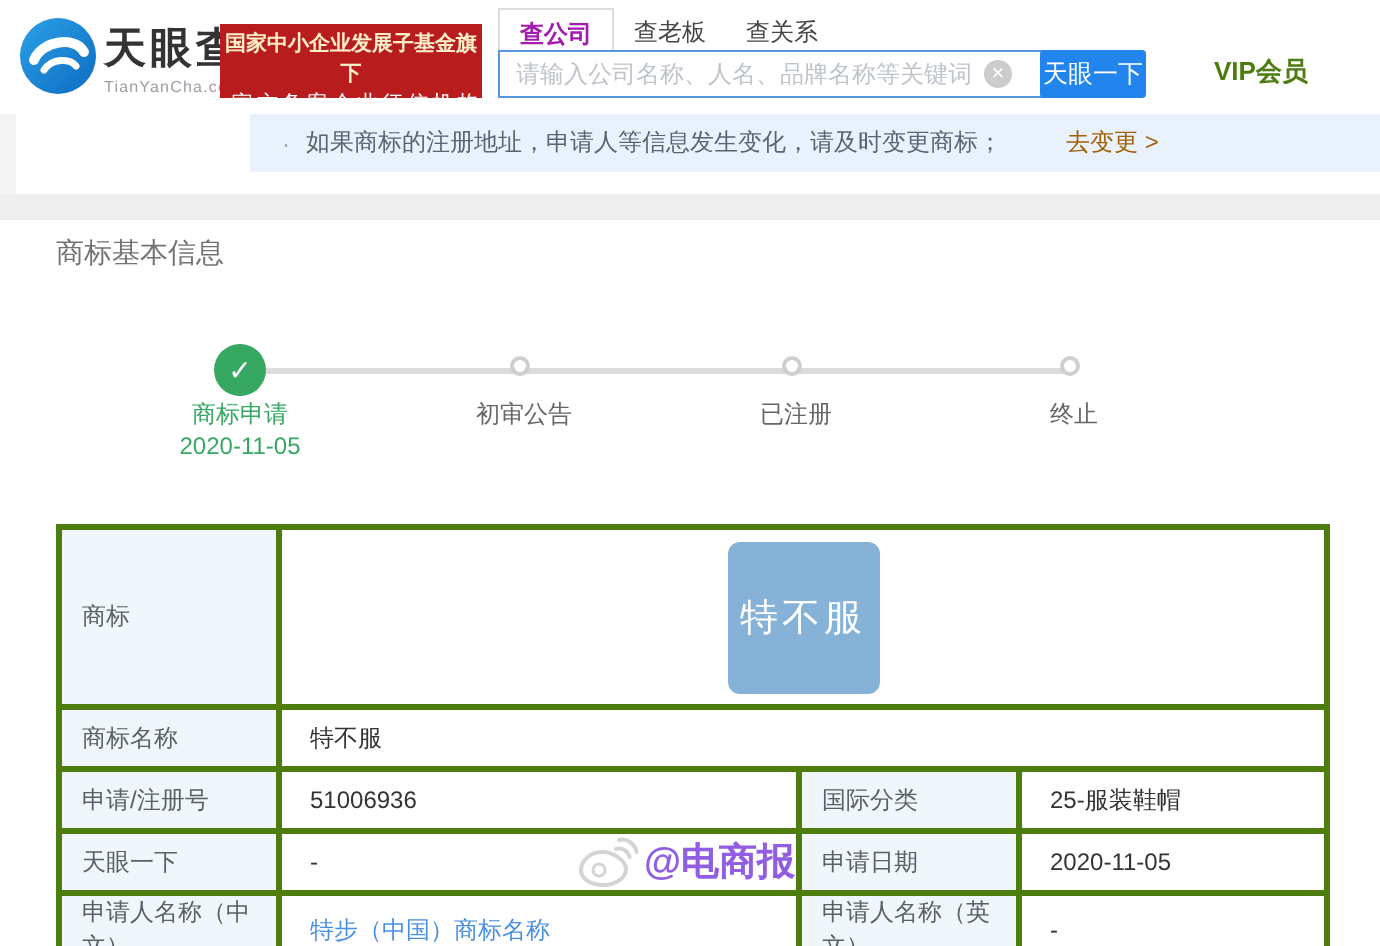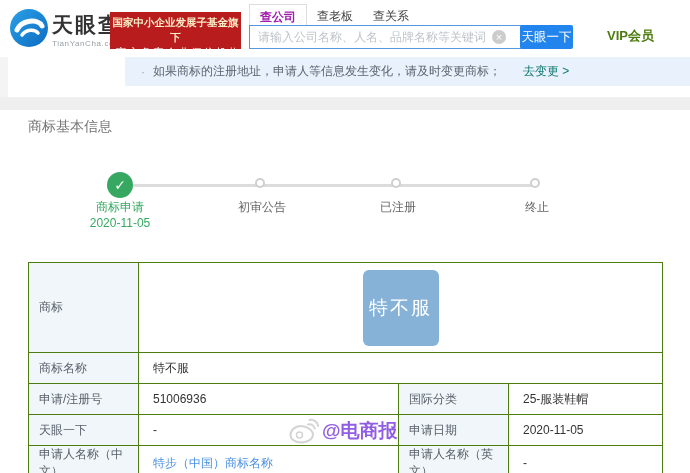--- a/index.html
+++ b/index.html
@@ -30,42 +30,42 @@
   .search-btn { position:absolute; left:520px; top:25px; width:53px; height:24px; background:#2285ee;
                 border:none; color:#fff; font-size:12.5px; border-radius:2px; cursor:pointer; }
   .vip { position:absolute; left:607px; top:27px; font-size:13px; color:#4d7c0f; font-weight:bold;
          text-decoration:none; cursor:pointer; }
 
   
   .gutter { position:absolute; left:0; top:57px; width:8px; height:40px; background:#f4f4f4; }
   .notice { position:absolute; left:125px; top:57px; width:565px; height:29px; background:#e9f2fc;
             display:flex; align-items:center; font-size:12px; color:#5a6570; }
   .notice-dot { margin:0 8px 0 16px; color:#9aa5af; }
-  .notice-link { color:#0f766e; margin-left:22px; text-decoration:none; cursor:pointer; }
+  .notice-link { color:#a16207; margin-left:32px; text-decoration:none; cursor:pointer; }
   .gray-band { position:absolute; left:0; top:97px; width:690px; height:13px; background:#efefef; }
 
   
   .panel { position:absolute; left:0; top:110px; width:690px; height:363px; background:#fff; }
   .sec-title { position:absolute; left:28px; top:8px; font-size:14px; color:#737373; font-weight:500; }
 
   
   .tl-line { position:absolute; left:120px; top:74px; width:417px; height:3px; background:#dcdcdc; }
   .tl-circle-done { position:absolute; left:107px; top:62px; width:26px; height:26px; border-radius:50%;
                     background:#36a862; color:#fff; font-size:14px; font-weight:bold;
                     display:flex; align-items:center; justify-content:center; }
   .tl-circle { position:absolute; top:68px; width:10px; height:10px; border-radius:50%;
                background:#fff; border:2px solid #cfcfcf; }
   .tl-label { position:absolute; top:89px; width:120px; text-align:center; font-size:12px; color:#666; }
   .tl-label.done, .tl-date { color:#36a862; }
   .tl-date { position:absolute; top:106px; width:120px; text-align:center; font-size:12px; }
 
   
   .info-table { position:absolute; left:28px; top:152px; width:634px; border-collapse:collapse;
                 font-size:12px; table-layout:fixed; }
-  .info-table td { border:1px solid #4d7c0f; height:31px; padding:0 0 0 14px; color:#333; }
+  .info-table td { border:3px solid #4d7c0f; height:31px; padding:0 0 0 14px; color:#333; }
   .info-table td.lbl { background:#f0f6fa; color:#596069; padding-left:10px; }
   .tm-cell { text-align:center; padding:0 !important; }
   .tm-img { display:inline-flex; width:76px; height:76px; background:#86b2d8; border-radius:6px;
             color:#fff; font-size:19px; letter-spacing:2px; align-items:center; justify-content:center;
             cursor:pointer; }
   .cell-link { color:#4a90e2; text-decoration:none; cursor:pointer; }
 
   
   .watermark { position:absolute; left:289px; top:418px; display:flex; align-items:center; gap:3px;
                color:#6d28d9; font-size:19px; font-weight:bold; opacity:.75; pointer-events:none; }

